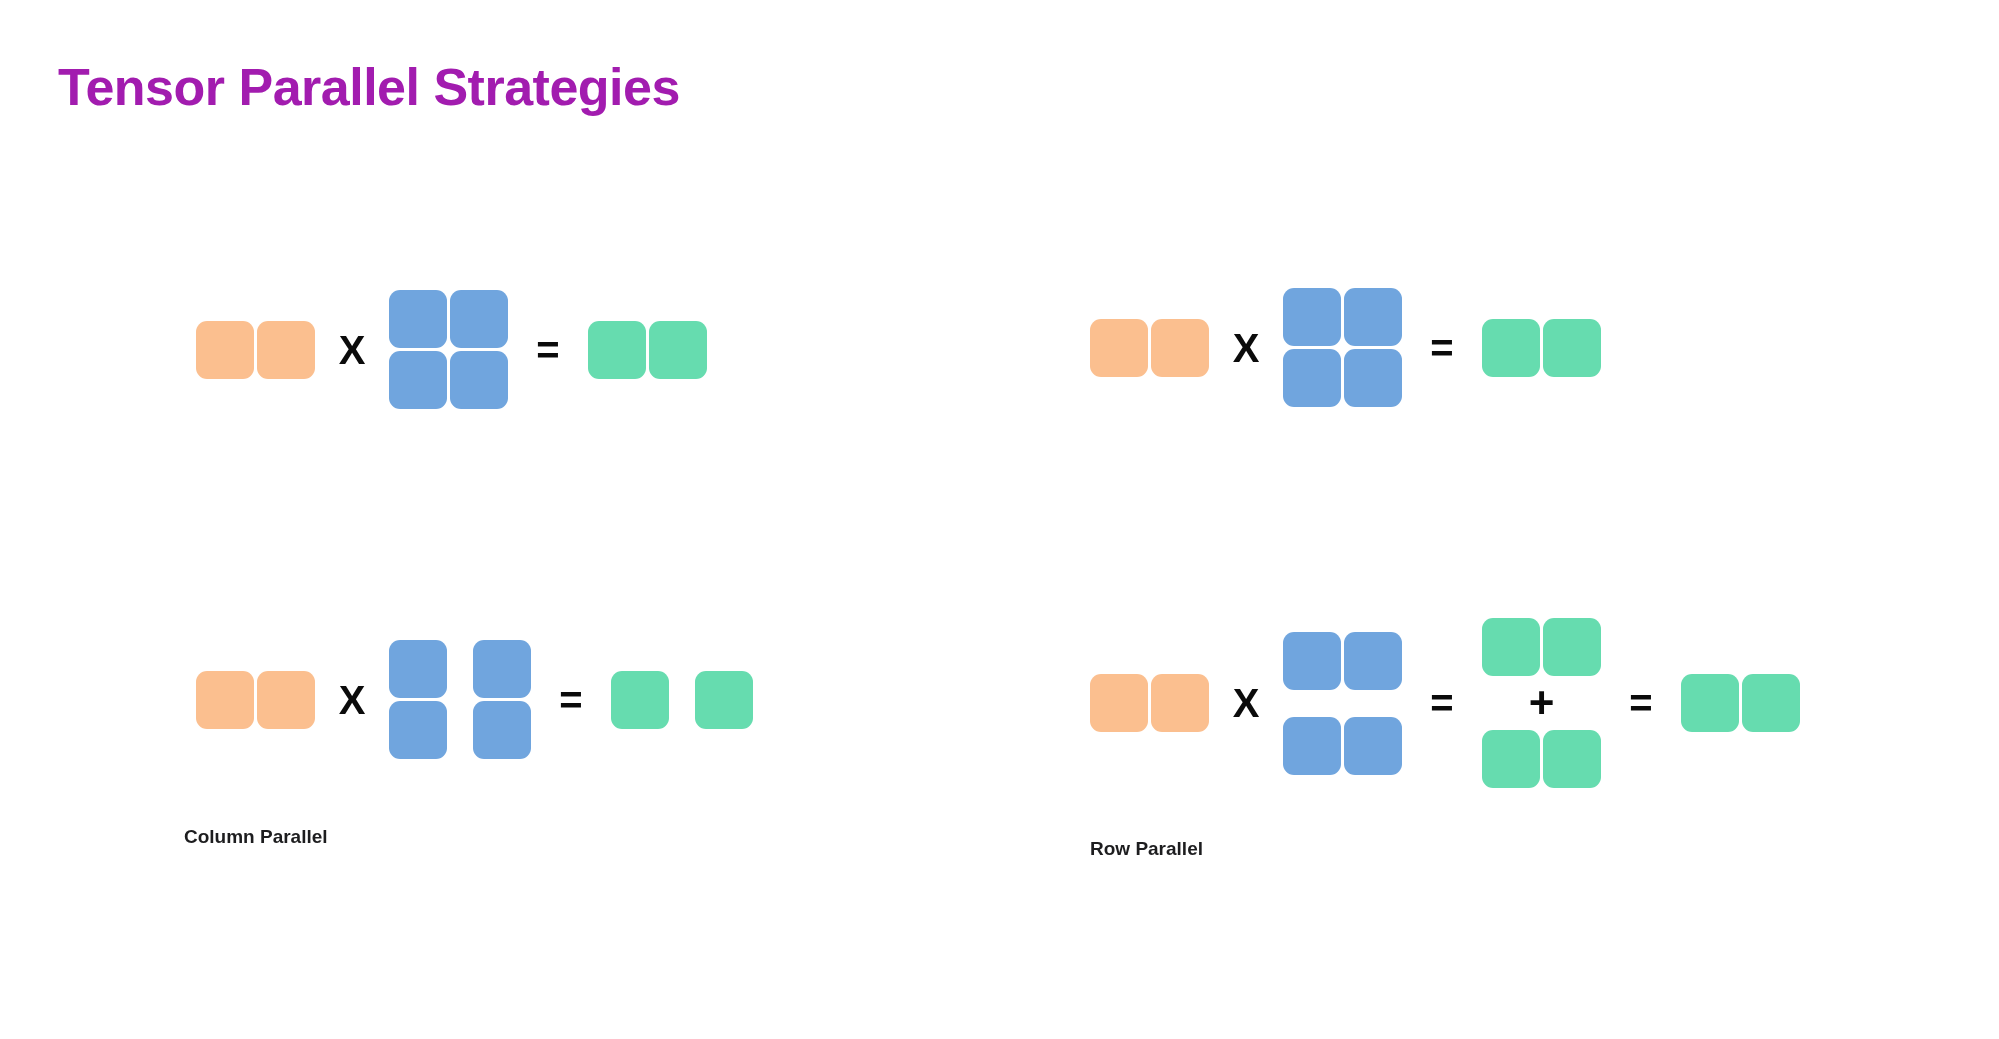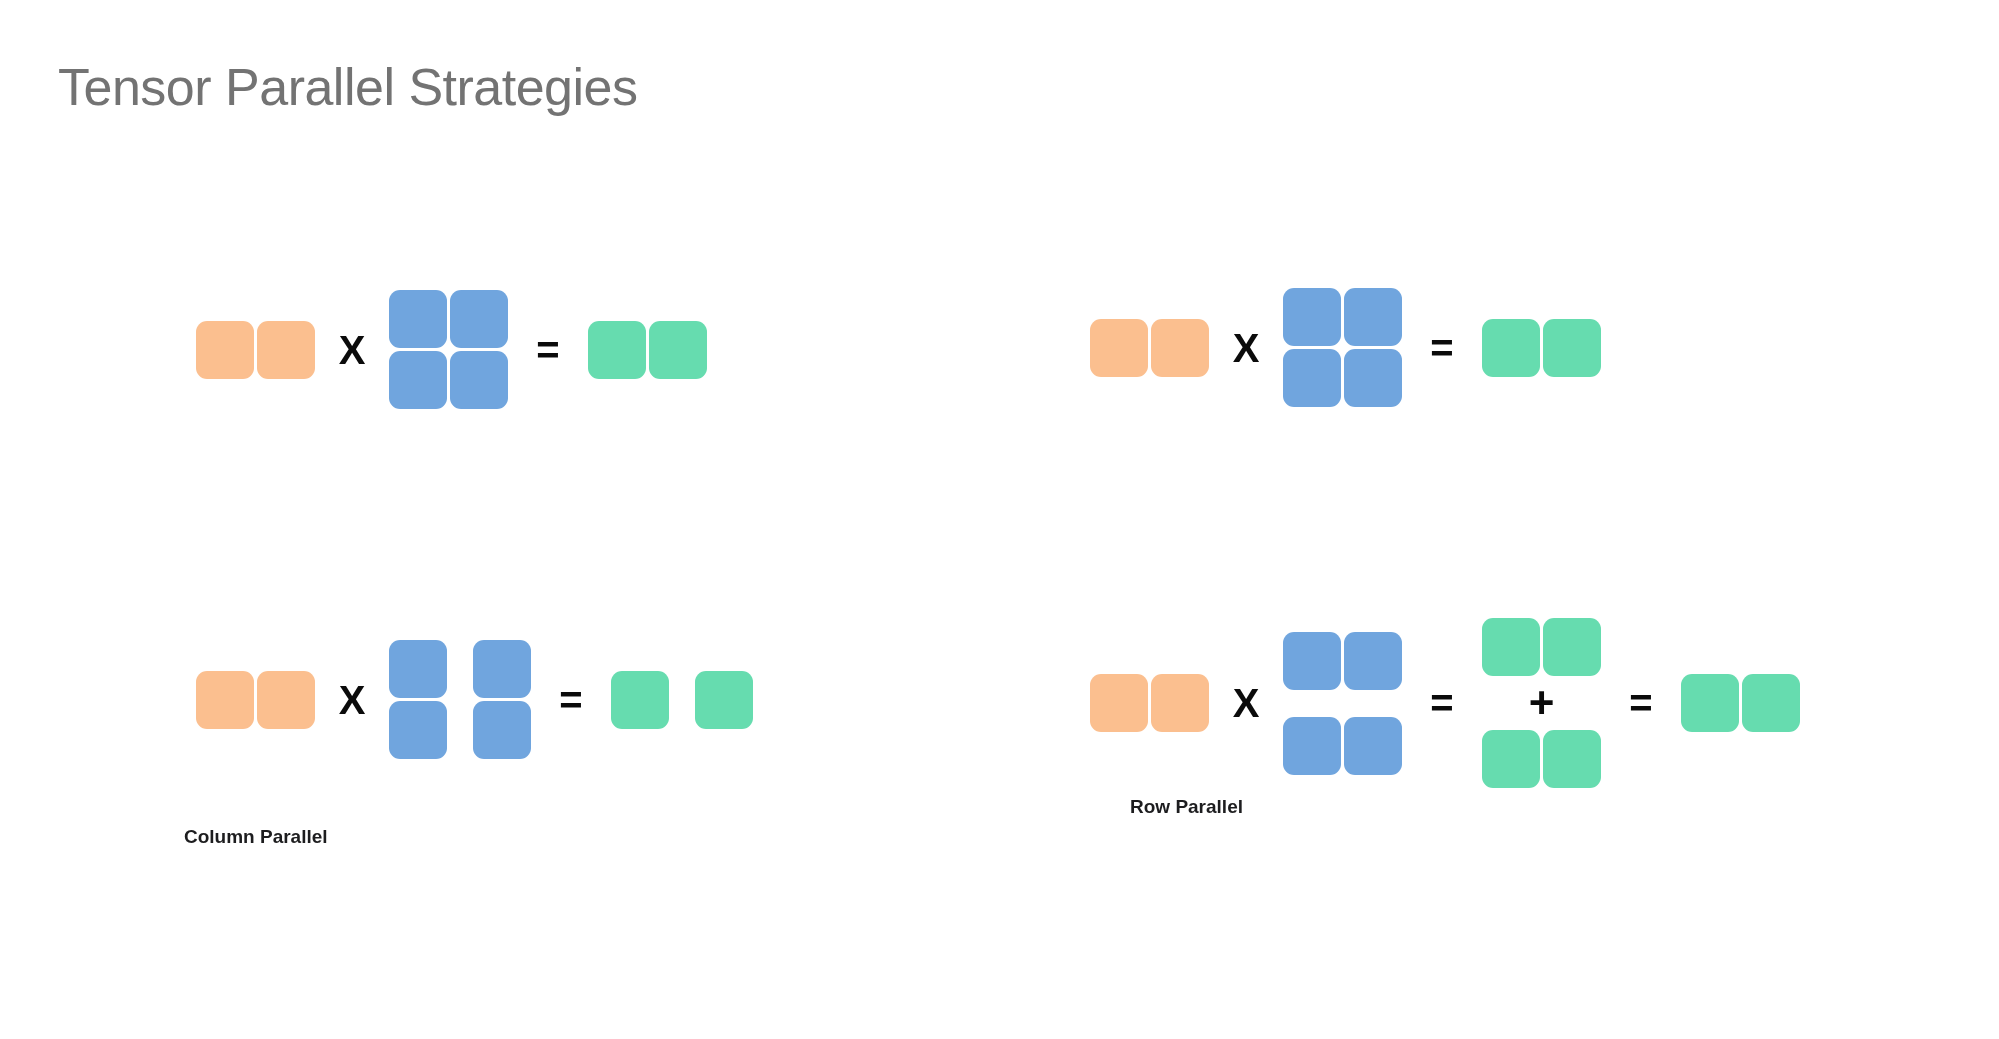--- a/index.html
+++ b/index.html
@@ -12,22 +12,22 @@
     overflow: hidden;
     position: relative;
   }
 
   
   .page-title {
     position: absolute;
     left: 58px;
     top: 57px;
     font-size: 52px;
-    font-weight: normal;
-    color: #737373;
+    font-weight: bold;
+    color: #a21caf;
     letter-spacing: -0.5px;
     white-space: nowrap;
   }
 
   
   .diagram-area {
     position: absolute;
     left: 0; top: 0;
     width: 1999px; height: 1039px;
   }
@@ -93,21 +93,21 @@
     white-space: nowrap;
   }
 
   
   #panel-col-top  { left: 196px;  top: 290px; }
   #panel-col-bot  { left: 196px;  top: 640px; }
   #panel-row-top  { left: 1090px; top: 288px; }
   #panel-row-bot  { left: 1090px; top: 618px; }
 
   #caption-column { left: 184px;  top: 826px; }
-  #caption-row    { left: 1090px; top: 796px; margin-left: 40px; }
+  #caption-row    { left: 1090px; top: 838px; }
 </style>
 </head>
 <body>
 
 <div class="page-title">Tensor Parallel Strategies</div>
 
 <div class="diagram-area">
 
   <div class="panel equation" id="panel-col-top">
 

